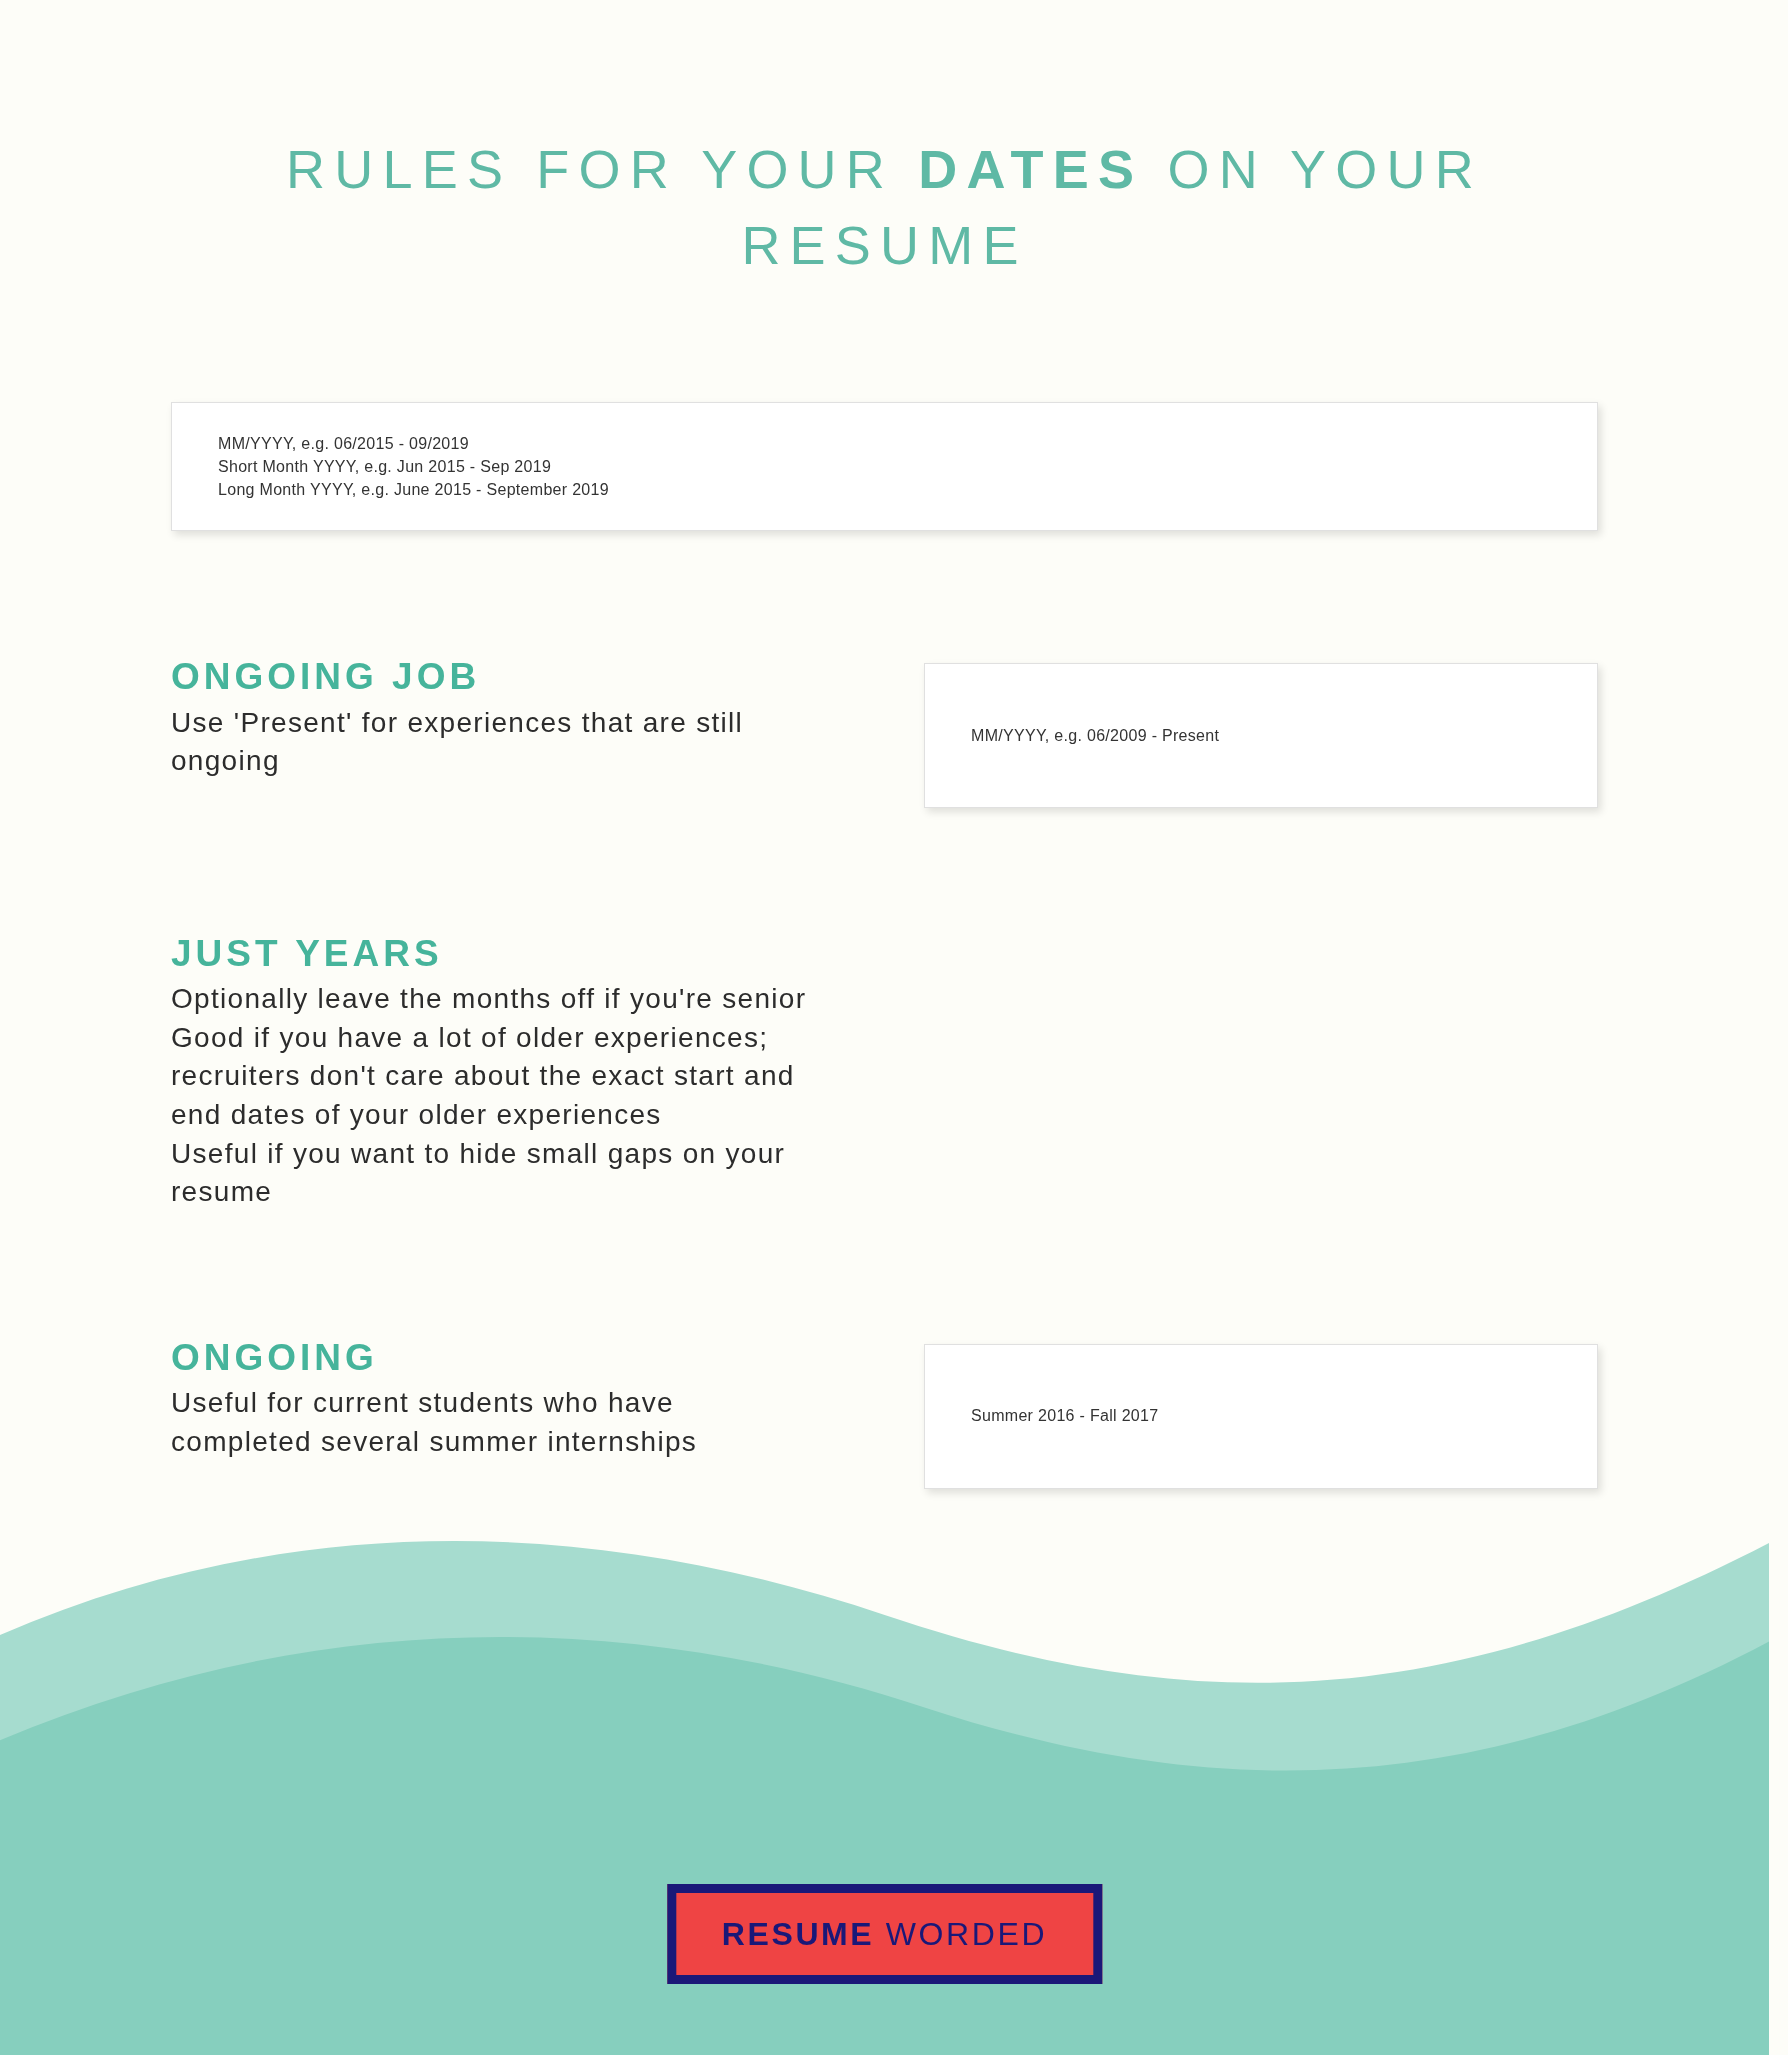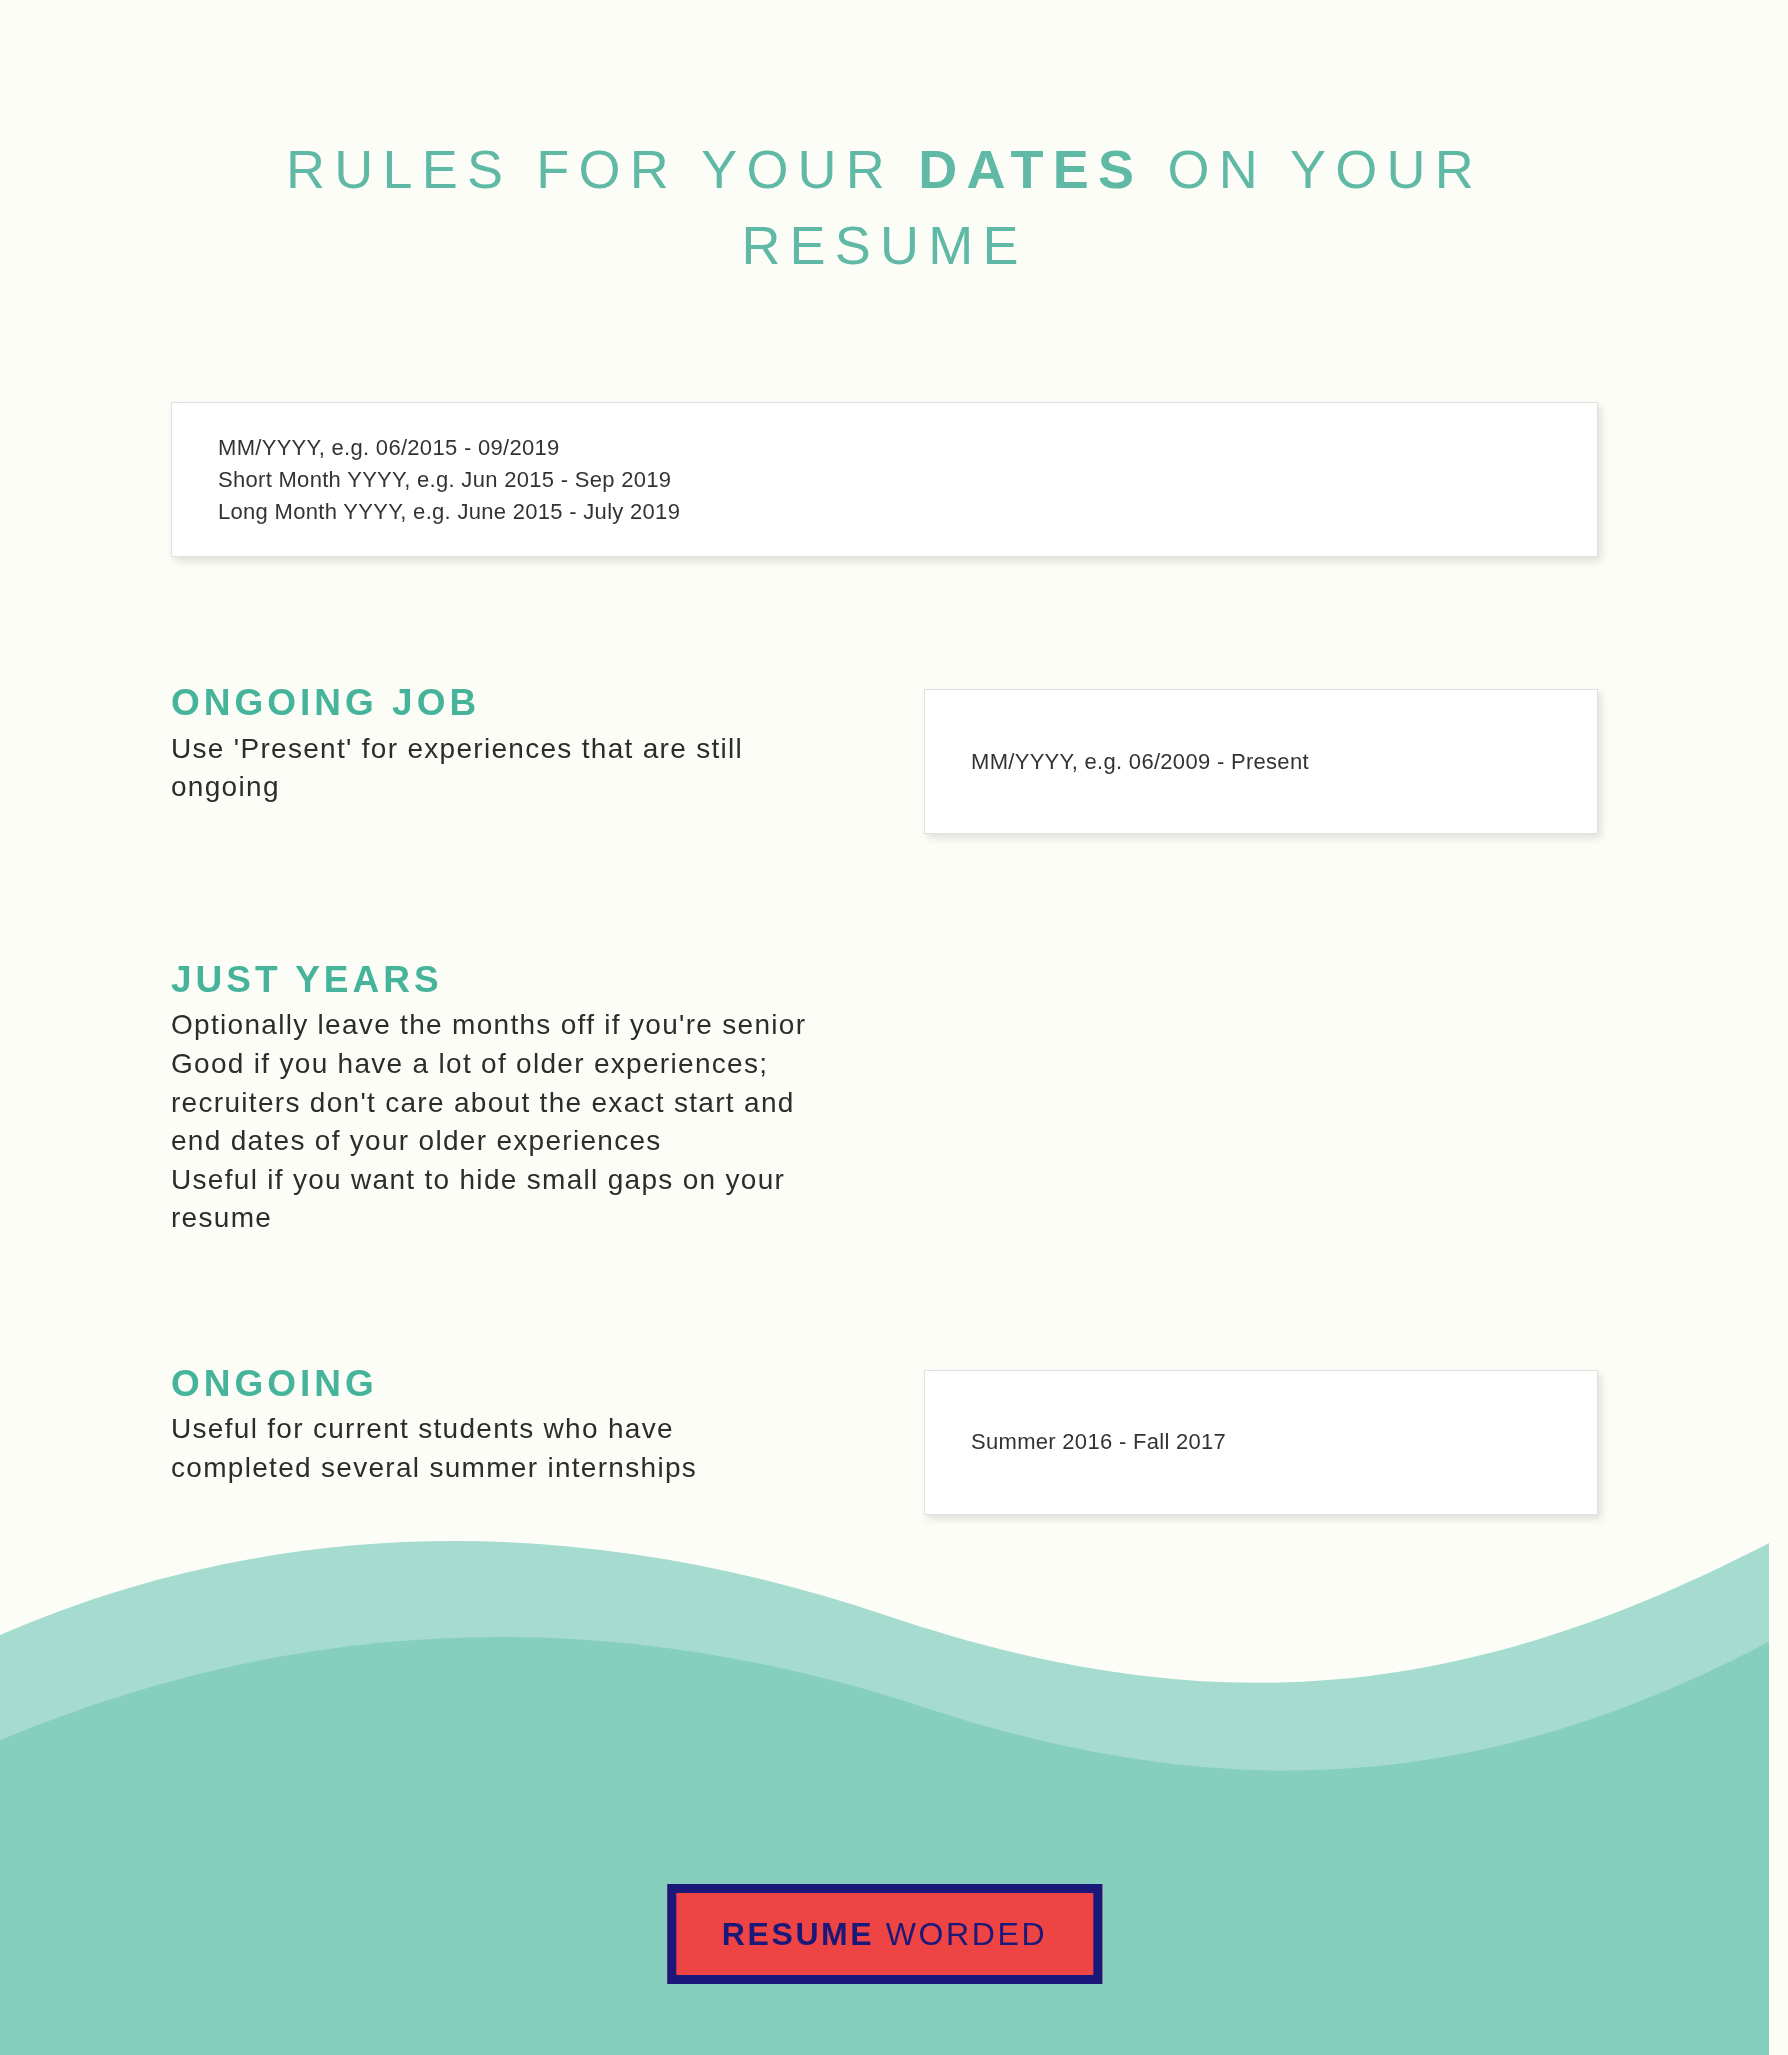--- a/index.html
+++ b/index.html
@@ -63,21 +63,21 @@
     box-shadow: 2.6px 4px 8px rgba(0,0,0,0.12);
     padding: 29px 46px;
     min-height: 112px;
     display: flex;
     flex-direction: column;
     justify-content: center;
     margin-top: 6.6px;
   }
   .example-box .line {
     font-family: Arial, sans-serif;
-    font-size: 22px;
+    font-size: 16px;
     color: #333;
     line-height: 1.45;
     letter-spacing: 0.3px;
   }
   .example-box.tall { min-height: 145px; }
   .waves {
     position: absolute;
     bottom: 0;
     left: 0;
     width: 100%;
@@ -111,21 +111,21 @@
     <span>RESUME</span>
   </h1>
 
   <div class="sections">
 
     <div class="row">
       <div class="right">
         <div class="example-box">
           <div class="line">MM/YYYY, e.g. 06/2015 - 09/2019</div>
           <div class="line">Short Month YYYY, e.g. Jun 2015 - Sep 2019</div>
-          <div class="line">Long Month YYYY, e.g. June 2015 - July 2019</div>
+          <div class="line">Long Month YYYY, e.g. June 2015 - September 2019</div>
         </div>
       </div>
     </div>
 
     <div class="row">
       <div class="left">
         <div class="sec-heading">ONGOING JOB</div>
         <div class="sec-body">Use 'Present' for experiences that are still ongoing</div>
       </div>
       <div class="right">

